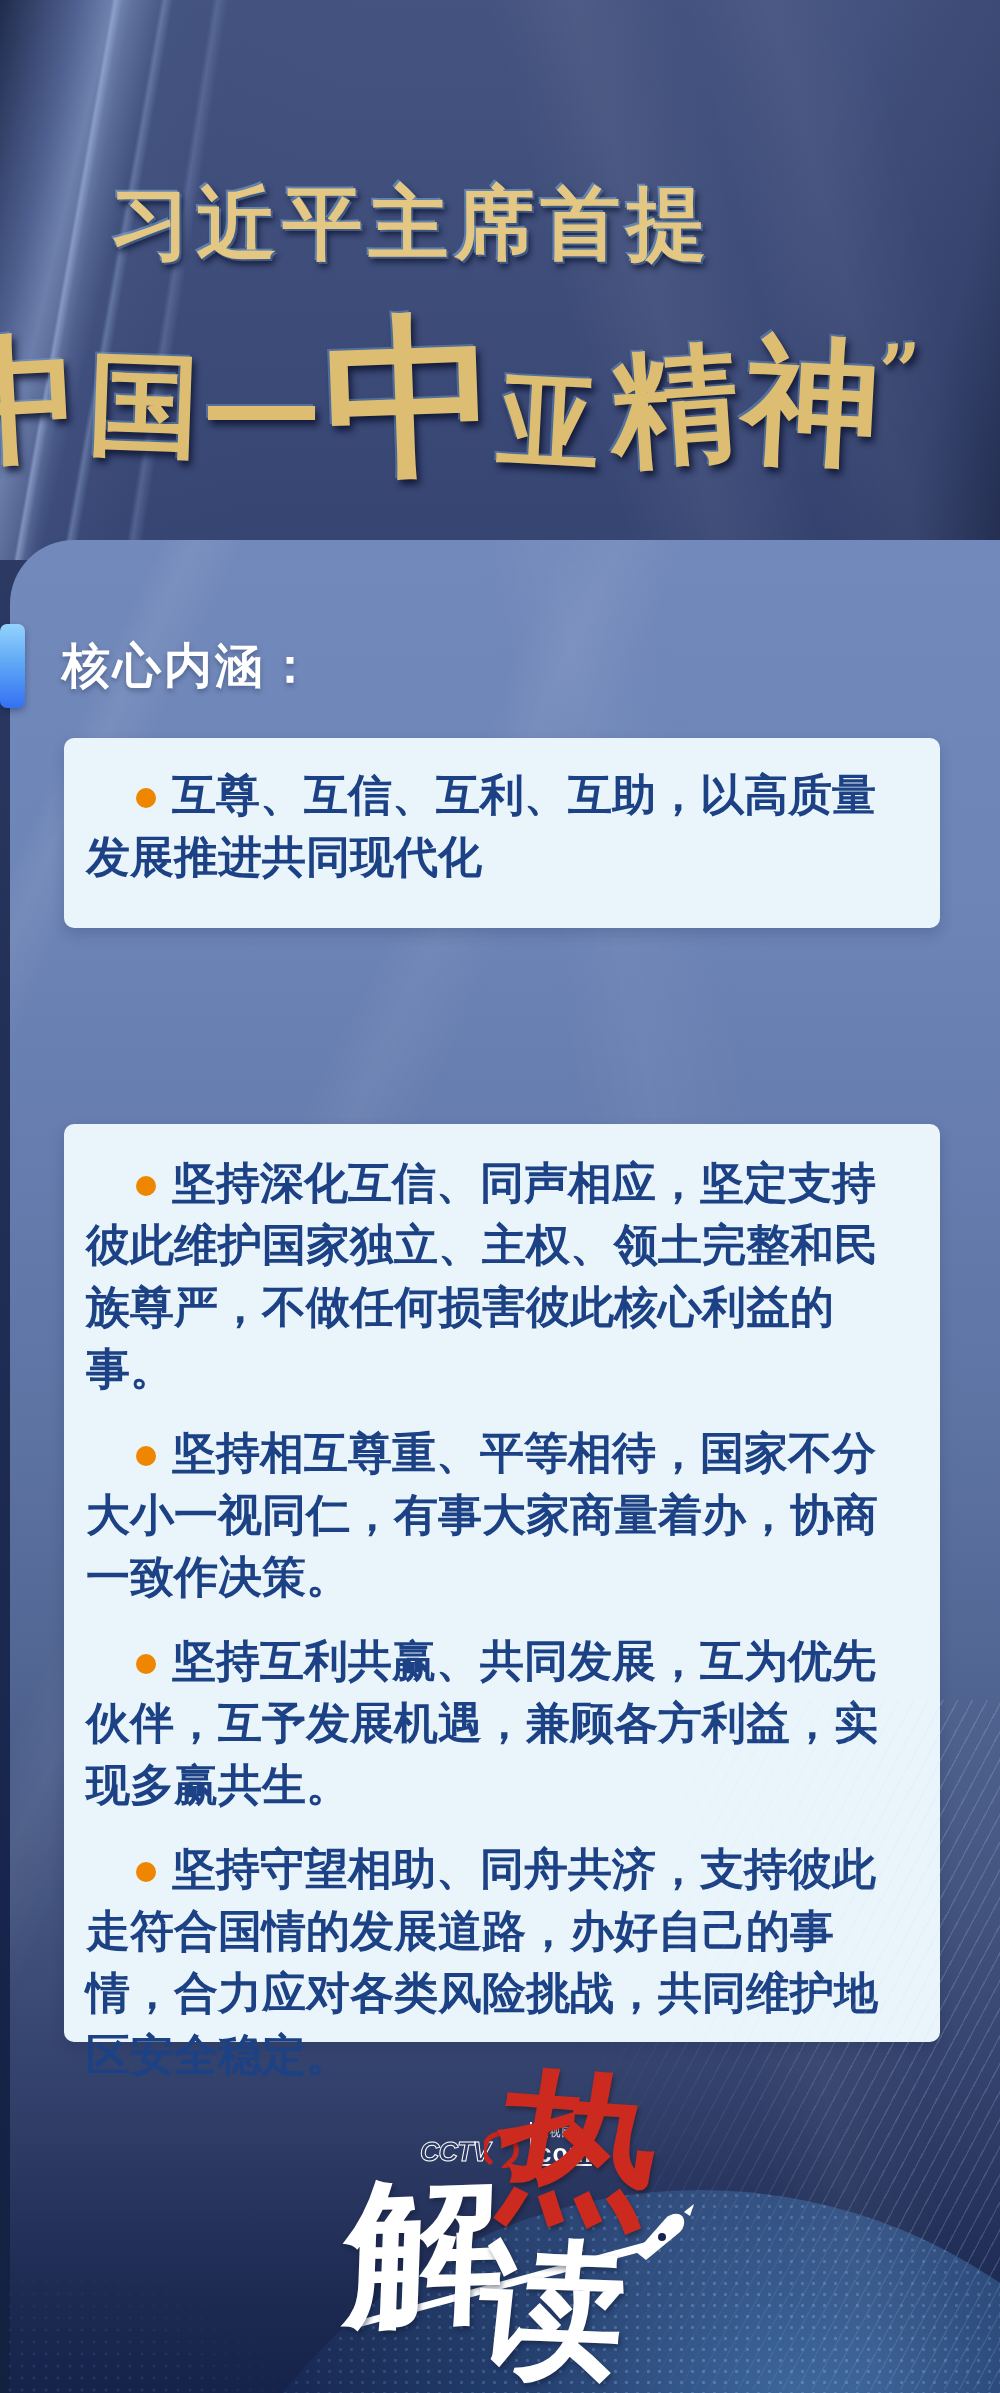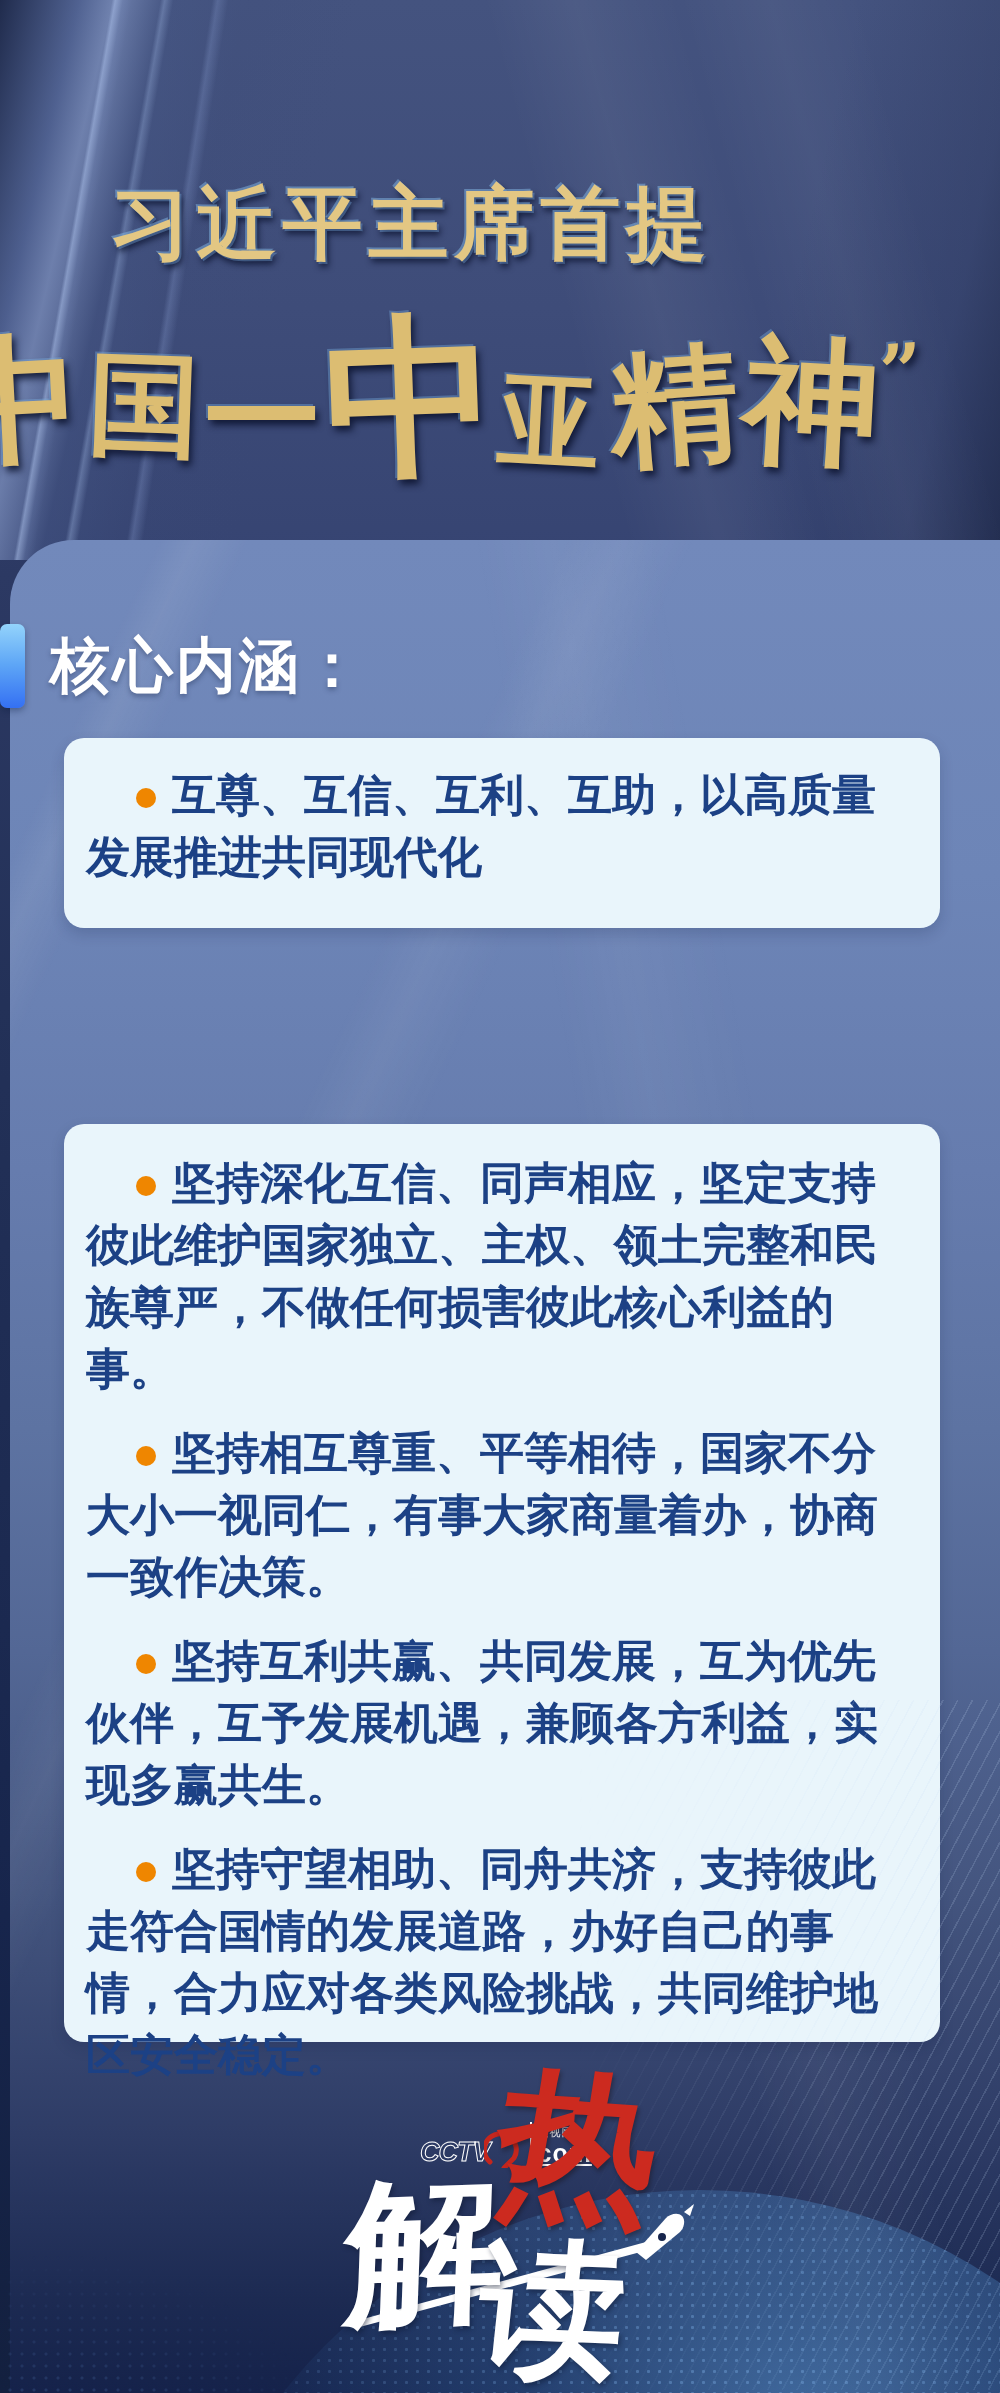--- a/index.html
+++ b/index.html
@@ -41,26 +41,26 @@
   .panel{position:absolute;left:10px;top:540px;width:990px;height:1853px;border-radius:64px 0 0 0;
       background:linear-gradient(180deg,#7289bb 0%,#6d85b7 18%,#667cae 34%,#5d73a2 48%,#536795 60%,#44557f 73%,#2e3c66 86%,#1c2a52 95%,#15224a 100%);}
   .panel::before{content:"";position:absolute;inset:0;border-radius:64px 0 0 0;
       background:linear-gradient(115deg, transparent 8%, rgba(255,255,255,.07) 10%, transparent 13%, transparent 30%, rgba(255,255,255,.05) 33%, transparent 37%),
                  linear-gradient(80deg, transparent 60%, rgba(255,255,255,.04) 66%, transparent 74%);}
 
   .section-header{position:absolute;left:0;display:flex;align-items:center;}
   .accent-tab{position:absolute;left:-10px;top:-2px;width:25px;height:84px;border-radius:7px;
       background:linear-gradient(180deg,#93d3fb 0%,#5ea6f6 48%,#3470f3 100%);
       box-shadow:0 3px 6px rgba(10,25,60,.35);}
-  .section-title{margin:0 0 0 40px;font-size:60px;line-height:80px;font-weight:800;color:#ffffff;letter-spacing:3px;
+  .section-title{margin:0 0 0 52px;font-size:48px;line-height:80px;font-weight:800;color:#ffffff;letter-spacing:3px;
       text-shadow:0 3px 5px rgba(20,35,70,.35);}
   .header1{top:86px;}
   .header2{top:482px;}
 
-  .card{position:absolute;left:54px;width:876px;background:#e9f5fb;border-radius:20px;
+  .card{position:absolute;left:54px;width:876px;background:#e9f5fb;border-radius:10px;
       box-shadow:0 6px 14px rgba(15,30,65,.18);box-sizing:border-box;color:#1c4185;}
   .card p{margin:0 0 22px 0;padding:0;font-size:44px;line-height:62px;font-weight:600;text-indent:50px;letter-spacing:0px;}
   .card p:last-child{margin-bottom:0;}
   .dot{display:inline-block;width:20px;height:20px;border-radius:50%;background:#ef8600;margin-right:16px;vertical-align:2px;}
   .card1{top:198px;height:190px;padding:26px 24px 0 22px;}
   .card2{top:584px;height:918px;padding:28px 24px 0 22px;}
 
   
   .rays{position:absolute;right:0;top:1700px;width:470px;height:690px;
       background:repeating-linear-gradient(118deg, rgba(205,225,250,.17) 0 1.5px, transparent 1.5px 13px);

